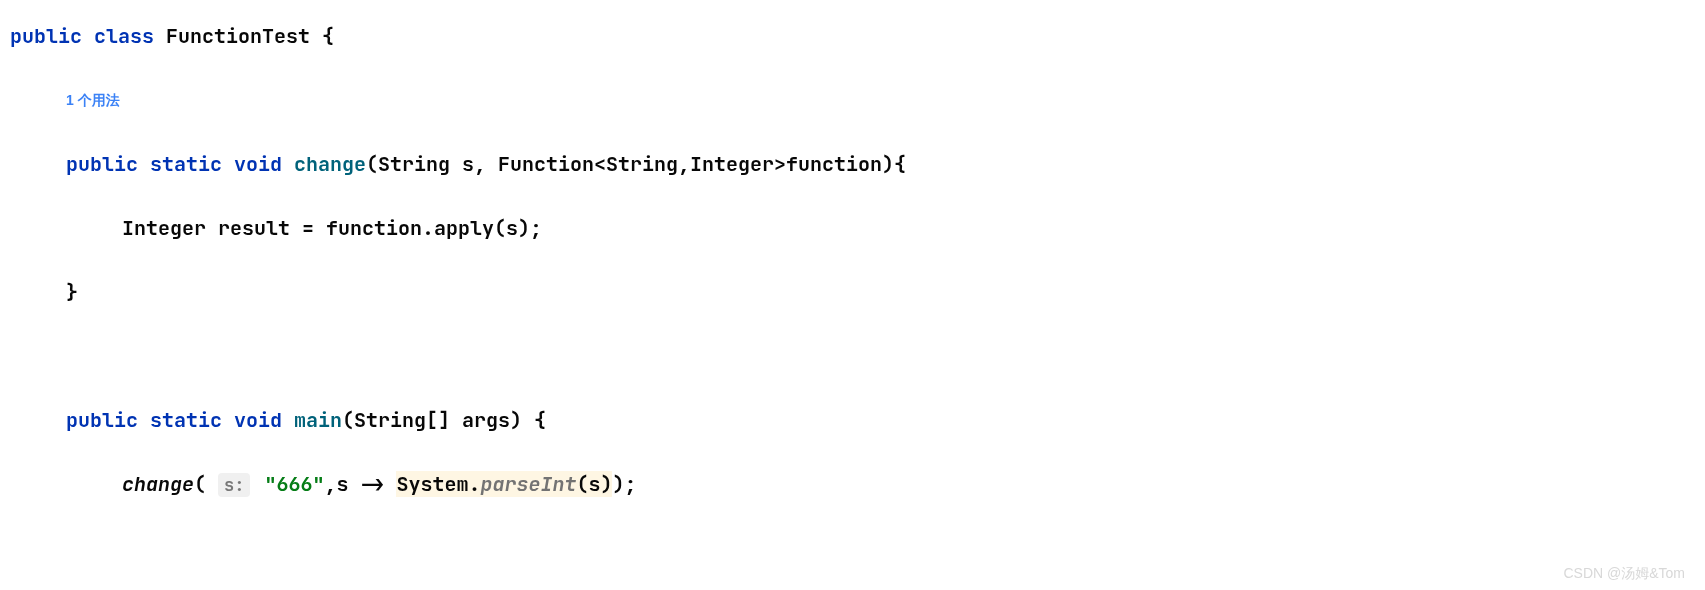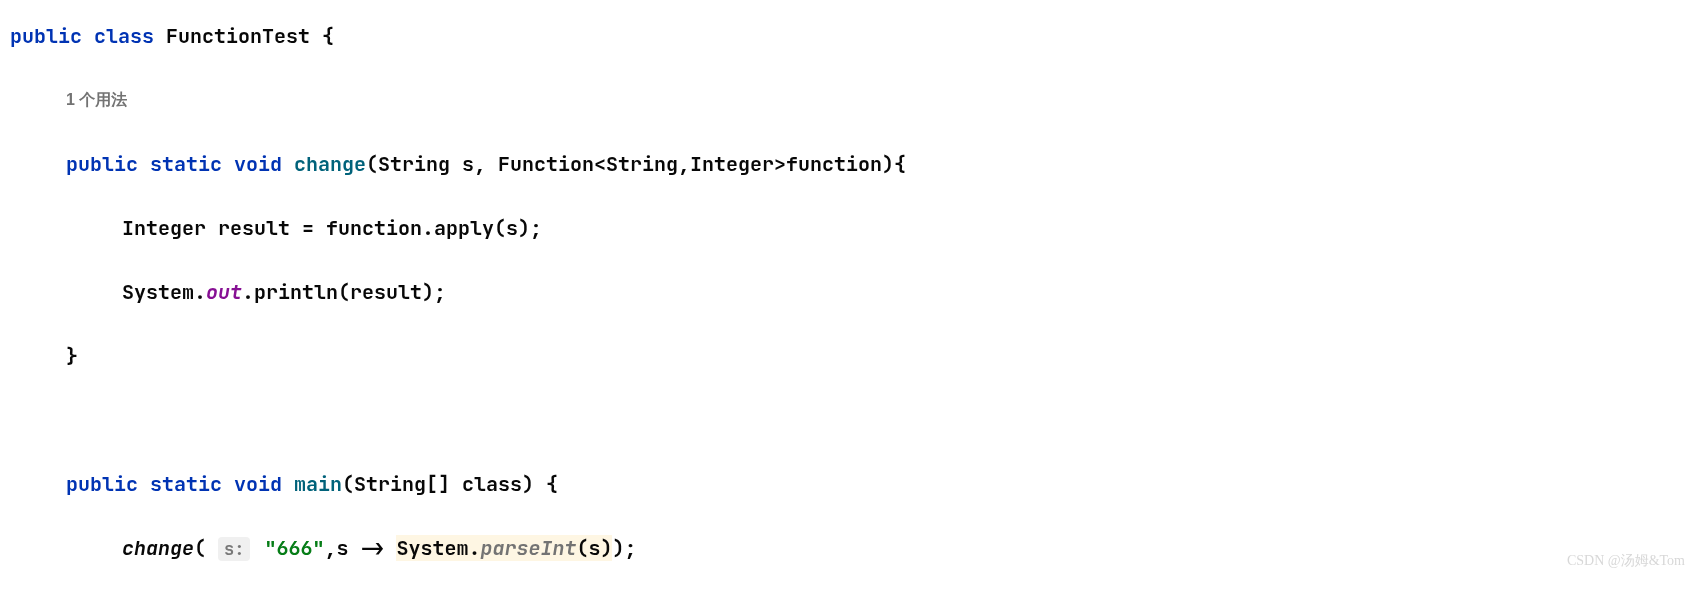--- a/index.html
+++ b/index.html
@@ -33,22 +33,22 @@
       font-style: italic;
     }
     .static-method {
       color: #737373;
       font-style: italic;
     }
     .string {
       color: #067d17;
     }
     .hint {
-      color: #737373;
-      font-size: 16px;
+      color: #3b82f6;
+      font-size: 14px;
       font-family: sans-serif;
     }
     .param-hint {
       background: #f0f0f0;
       color: #787878;
       border-radius: 4px;
       padding: 1px 6px;
       font-size: 17px;
       margin-right: 2px;
     }
@@ -61,38 +61,37 @@
       line-height: 32px;
       font-weight: bold;
     }
     .indent-1 { padding-left: 56px; }
     .indent-2 { padding-left: 112px; }
     .ident-call {
       font-style: italic;
     }
     .watermark {
       position: absolute;
-      bottom: 18px;
+      bottom: 6px;
       right: 20px;
       color: #d8d8d8;
       font-size: 14px;
-      font-family: Liberation Serif, serif;
+      font-family: Liberation Sans, sans-serif;
       text-align: center;
     }
   </style>
 </head>
 <body>
 
 <pre><span class="line"><span class="keyword">public</span> <span class="keyword">class</span> <span>FunctionTest</span><span> {</span></span>
 <span class="line indent-1 hint">1 个用法</span>
 <span class="line indent-1"><span class="keyword">public</span> <span class="keyword">static</span> <span class="keyword">void</span> <span class="method-name">change</span><span>(</span><span>String</span><span> s, </span><span>Function</span><span>&lt;String,Integer&gt;</span><span>function</span><span>){</span></span>
 <span class="line indent-2"><span>Integer</span><span> result = function.apply(s);</span></span>
-<span class="line indent-2"><span>System.</span><span class="static-field">out</span><span>.println(result);</span></span>
 <span class="line indent-1"><span>}</span></span>
 <span class="line"></span>
-<span class="line indent-1"><span class="keyword">public</span> <span class="keyword">static</span> <span class="keyword">void</span> <span class="method-name">main</span><span>(</span><span>String</span><span>[] class</span><span>) {</span></span>
+<span class="line indent-1"><span class="keyword">public</span> <span class="keyword">static</span> <span class="keyword">void</span> <span class="method-name">main</span><span>(</span><span>String</span><span>[] args</span><span>) {</span></span>
 <span class="line indent-2"><span class="ident-call">change</span><span>( </span><span class="param-hint">s:</span> <span class="string">"666"</span><span>,s -&gt; </span><span class="highlight"><span>System.</span><span class="static-method">parseInt</span><span>(s)</span></span><span>);</span></span>
 
 
 
 </pre>
 
 <div class="watermark">CSDN @汤姆&amp;Tom</div>
 
 </body></html>

